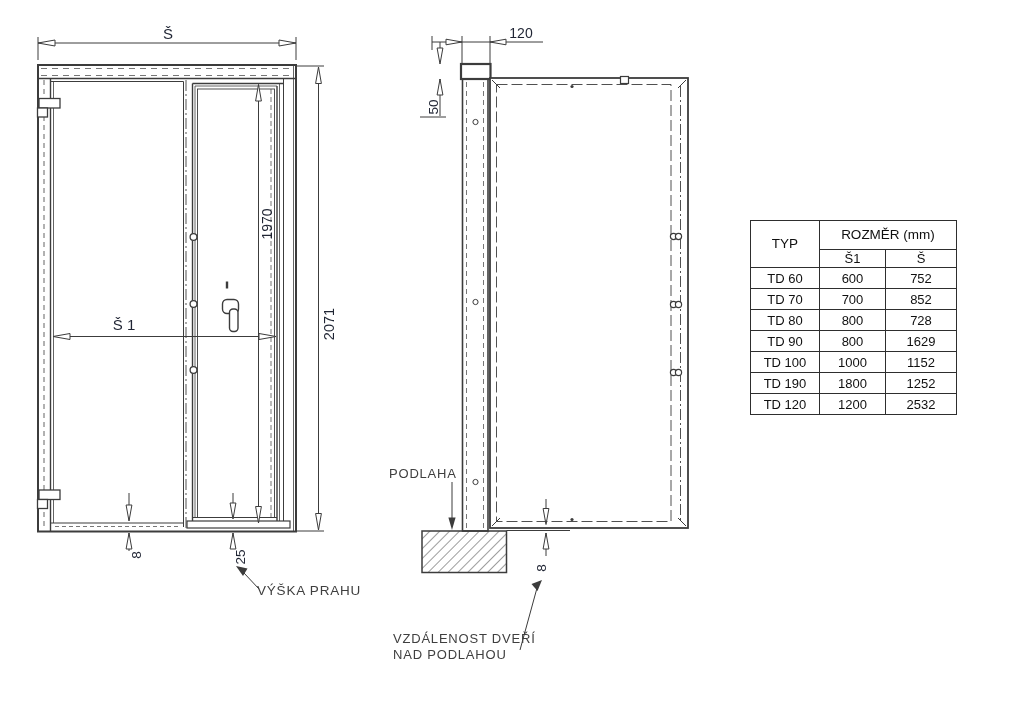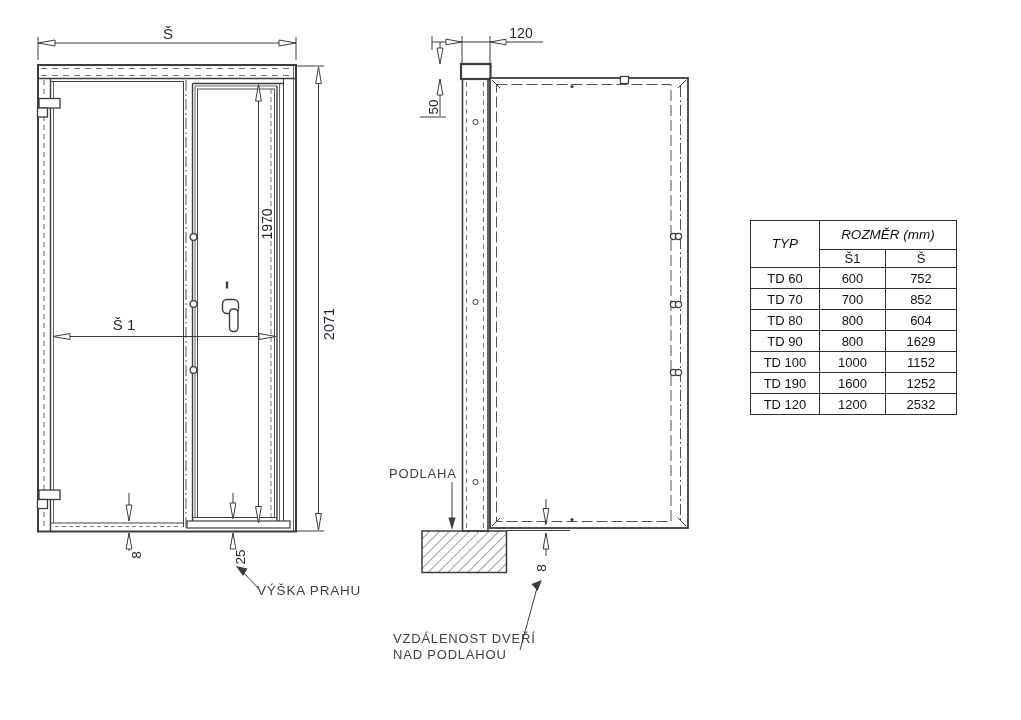--- a/index.html
+++ b/index.html
@@ -7,21 +7,21 @@
           font-family:"Liberation Sans",sans-serif;}
   svg{position:absolute;left:0;top:0;}
   svg text{font-family:"Liberation Sans",sans-serif;fill:#23283a;}
   .lbl{fill:#3f3f3f;letter-spacing:0.8px;}
   .dimtxt{fill:#1f2433;}
   .size-table{position:absolute;left:750px;top:220px;border-collapse:collapse;table-layout:fixed;
               font-size:13px;color:#101010;background:#fff;}
   .size-table td{border:1.6px solid #2e2e2e;text-align:center;vertical-align:middle;
                  padding:0;background:#fff;line-height:1;}
   .size-table .hdr{font-size:13.5px;}
-  .r1{height:29px;font-style:italic;} .r2{height:18px;} .rd{height:21px;}
+  .r1{height:29px;} .r2{height:18px;} .rd{height:21px;}
   .c-typ{width:68px;} .c-s1{width:65px;} .c-s{width:70px;}
 </style>
 </head>
 <body>
 
 <div class="canvas">
 
 <svg width="1021" height="720" viewBox="0 0 1021 720">
   <defs>
     <pattern id="hatch" patternUnits="userSpaceOnUse" width="7" height="7" patternTransform="rotate(45)">
@@ -238,35 +238,35 @@
       <td>752</td>
     </tr>
     <tr class="rd">
       <td>TD 70</td>
       <td>700</td>
       <td>852</td>
     </tr>
     <tr class="rd">
       <td>TD 80</td>
       <td>800</td>
-      <td>604</td>
+      <td>728</td>
     </tr>
     <tr class="rd">
       <td>TD 90</td>
       <td>800</td>
       <td>1629</td>
     </tr>
     <tr class="rd">
       <td>TD 100</td>
       <td>1000</td>
       <td>1152</td>
     </tr>
     <tr class="rd">
       <td>TD 190</td>
-      <td>1600</td>
+      <td>1800</td>
       <td>1252</td>
     </tr>
     <tr class="rd">
       <td>TD 120</td>
       <td>1200</td>
       <td>2532</td>
     </tr>
   </tbody>
 </table>
 

